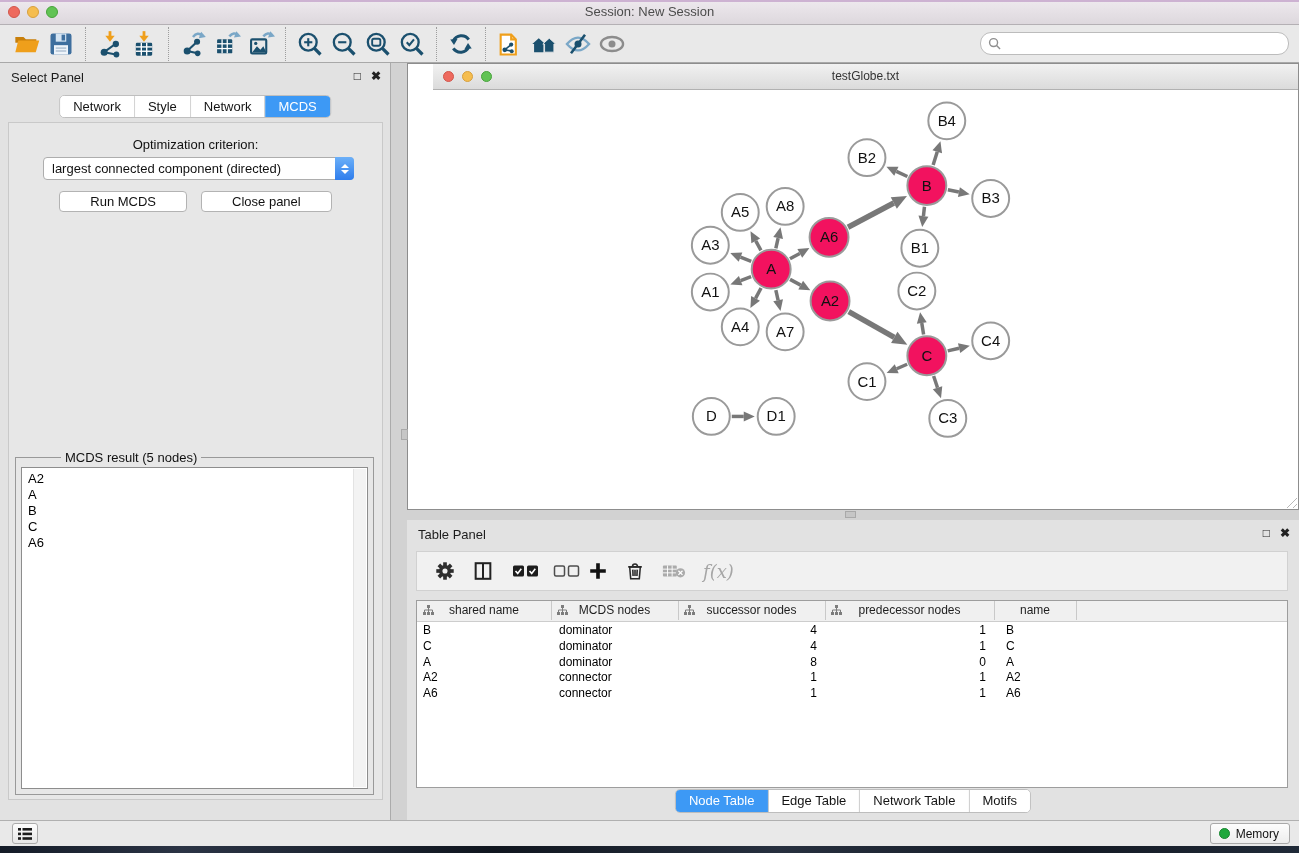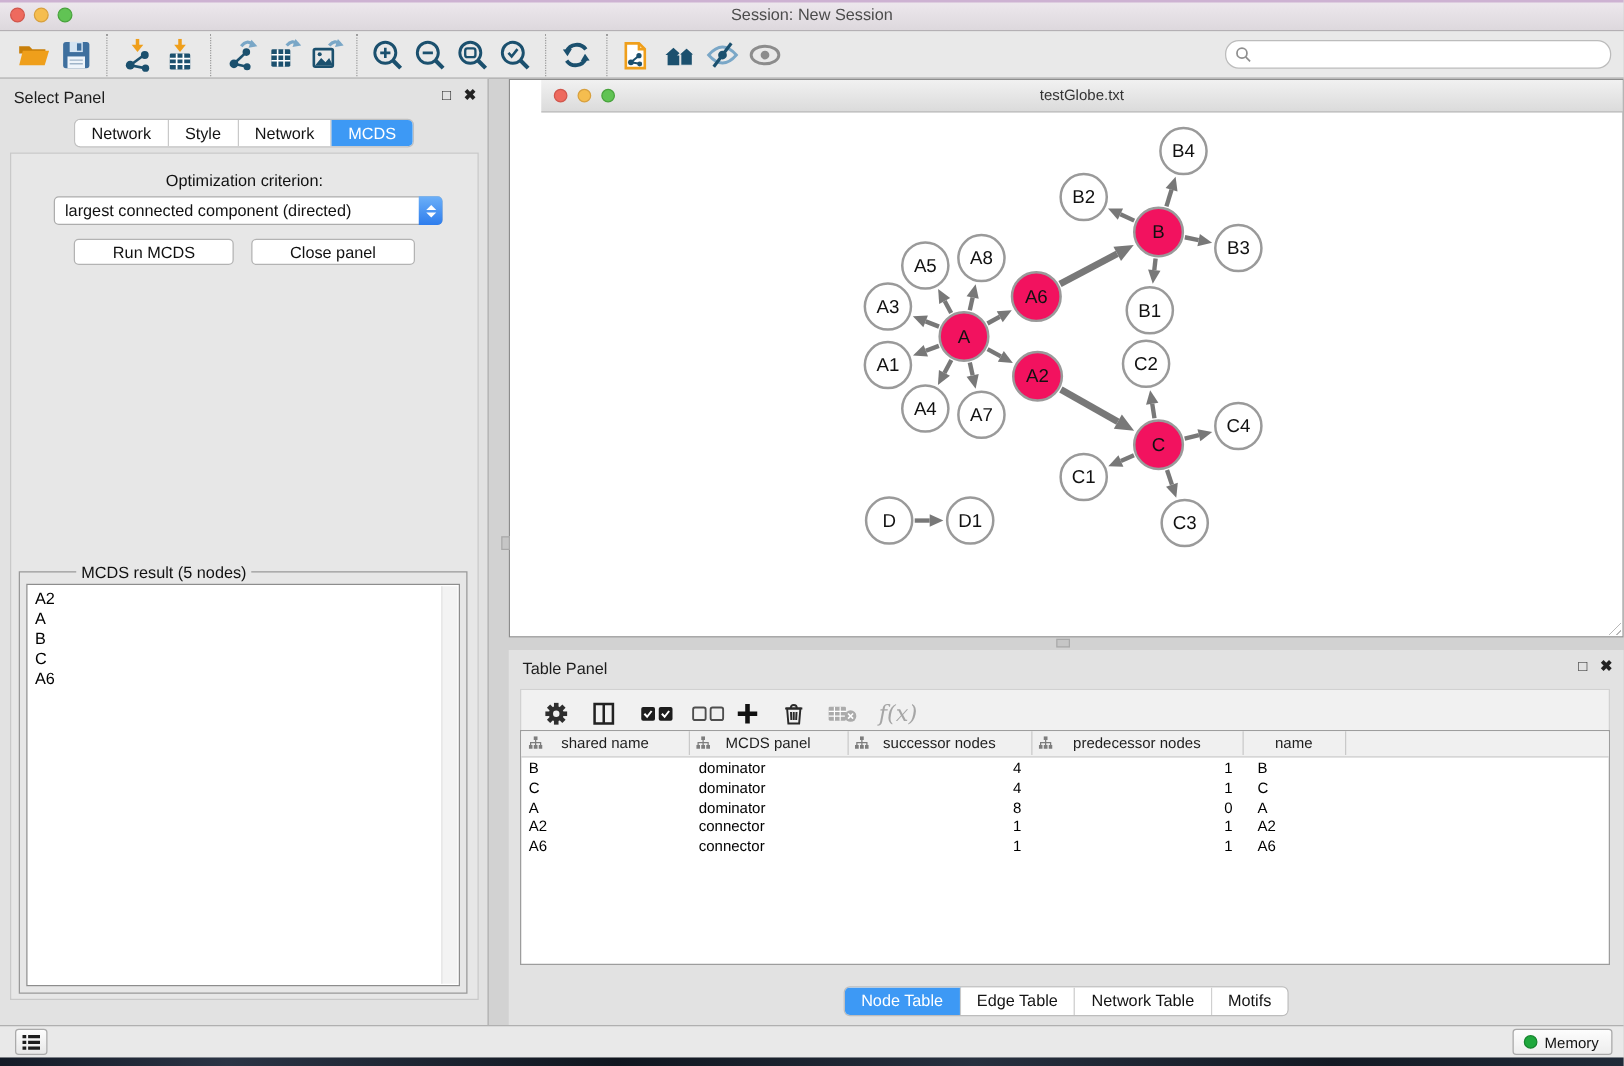--- a/index.html
+++ b/index.html
@@ -78,21 +78,21 @@
     clip-path:polygon(100% 0,100% 100%,0 100%);}
   .vdot{position:absolute;left:401px;top:429px;width:5px;height:9px;background:#c6c6c6;border:1px solid #a9a9a9;}
   .hdot{position:absolute;left:845px;top:511px;width:9px;height:5px;background:#c6c6c6;border:1px solid #a9a9a9;}
   
   #table-panel{position:absolute;left:407px;top:520px;width:892px;height:300px;background:#e2e2e2;}
   .tp-toolbar{position:absolute;left:9px;top:31px;width:872px;height:40px;background:#f1f1f1;
     border:1px solid #d1d1d1;box-sizing:border-box;}
   .tp-ic{position:absolute;top:50%;transform:translateY(-50%);border:none;background:none;padding:0;
     display:flex;align-items:center;justify-content:center;}
   .fx{font-family:"DejaVu Serif",serif;font-style:italic;font-size:18px;color:#a6a6a6;}
-  .tp-table{position:absolute;left:9px;top:64px;width:872px;height:188px;background:#fff;
+  .tp-table{position:absolute;left:9px;top:80px;width:872px;height:188px;background:#fff;
     border:1px solid #9d9d9d;box-sizing:border-box;}
   .thead{position:relative;height:20px;background:#f0f0f0;border-bottom:1px solid #cdcdcd;}
   .thcell{position:absolute;top:0;height:19px;border-right:1px solid #c9c9c9;font-size:12px;
     color:#1e1e1e;text-align:center;line-height:19px;}
   .thcell .colicon{position:absolute;left:6px;top:4px;}
   .tbody{position:relative;}
   .trow{position:relative;height:15.8px;}
   .tcell{position:absolute;top:0;height:16px;font-size:12px;color:#000;line-height:16px;
     white-space:nowrap;box-sizing:border-box;}
   .tp-tabs{position:absolute;top:269px;left:50%;transform:translateX(-50%);display:flex;height:22px;
@@ -512,21 +512,21 @@
         <div class="thcell" style="left: 134px; width: 127px;"><svg class="colicon" width="11" height="11" viewBox="0 0 11 11">
             <g fill="#7d7d7d">
               <rect x="4" y="0" width="3" height="3"></rect>
               <rect x="0" y="7" width="3" height="3"></rect>
               <rect x="4" y="7" width="3" height="3"></rect>
               <rect x="8" y="7" width="3" height="3"></rect>
             </g>
             <g stroke="#7d7d7d" stroke-width="1" fill="none">
               <path d="M5.5 3 v2 M1.5 7 v-2 h8 v2 M5.5 5 v2"></path>
             </g>
-          </svg><span>MCDS panel</span></div>
+          </svg><span>MCDS nodes</span></div>
         <div class="thcell" style="left: 261px; width: 147px;"><svg class="colicon" width="11" height="11" viewBox="0 0 11 11">
             <g fill="#7d7d7d">
               <rect x="4" y="0" width="3" height="3"></rect>
               <rect x="0" y="7" width="3" height="3"></rect>
               <rect x="4" y="7" width="3" height="3"></rect>
               <rect x="8" y="7" width="3" height="3"></rect>
             </g>
             <g stroke="#7d7d7d" stroke-width="1" fill="none">
               <path d="M5.5 3 v2 M1.5 7 v-2 h8 v2 M5.5 5 v2"></path>
             </g>

